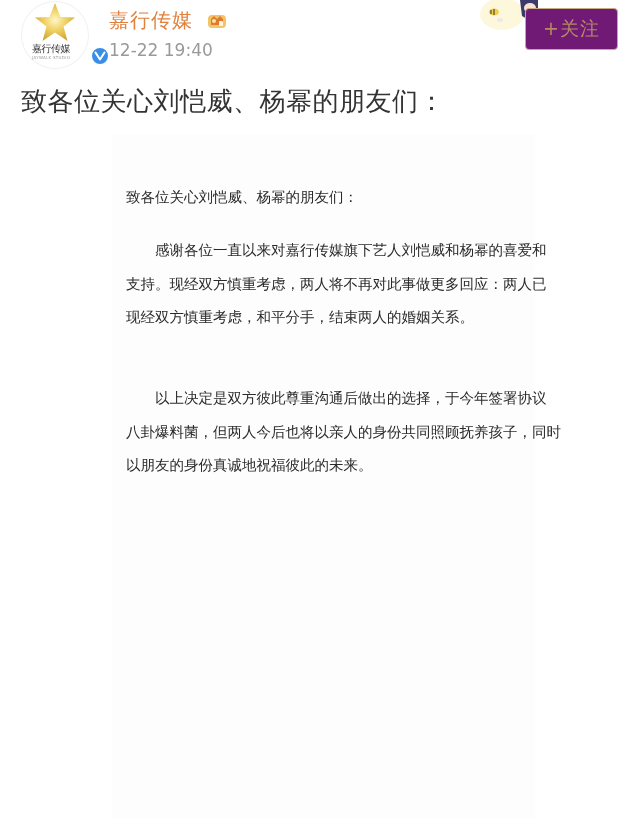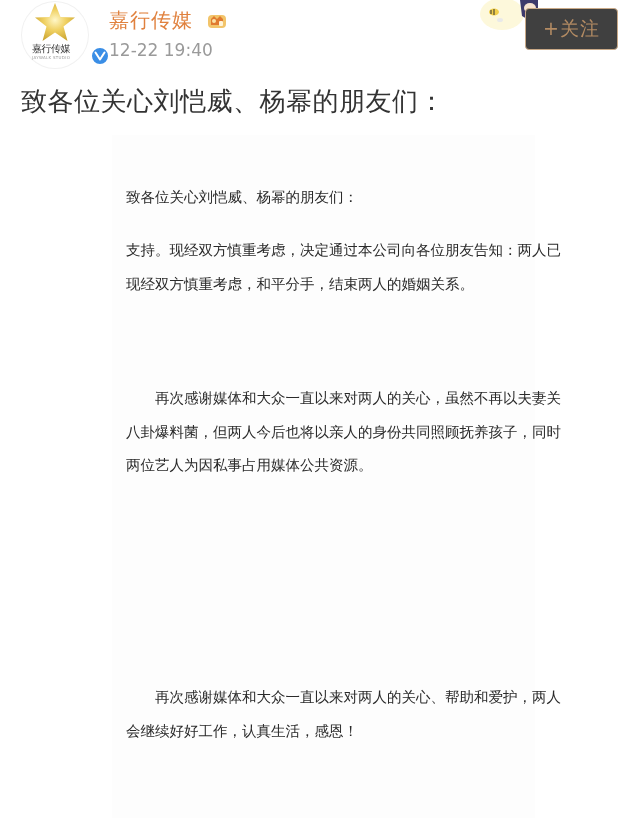--- a/index.html
+++ b/index.html
@@ -92,21 +92,21 @@
       position: absolute;
       left: 480px; top: 0;
       width: 60px; height: 34px;
     }
     .follow-button {
       position: absolute;
       left: 525px; top: 8px;
       width: 93px; height: 42px;
       border: 1.5px solid #c9a987;
       border-radius: 4px;
-      background: #404040;
+      background: #701a75;
       color: #b38b63;
       font-size: 19px;
       display: flex;
       align-items: center;
       justify-content: center;
       letter-spacing: 1px;
       cursor: pointer;
     }
 
     
@@ -215,30 +215,27 @@
 
     <div class="follow-button">+关注</div>
   </div>
 
   <div class="post-title">致各位关心刘恺威、杨幂的朋友们：</div>
 
   <div class="document">
     <div class="doc-text doc-salutation">致各位关心刘恺威、杨幂的朋友们：</div>
 
     <div class="doc-text doc-paragraph p1">
-      <span class="line">支持。现经双方慎重考虑，决定通过本公司向各位朋友告知：两人已</span>
+      <span class="line"><span class="indent"></span><span>感谢各位一直以来对嘉行传媒旗下艺人刘恺威和杨幂的喜爱和</span></span>
+      <span class="line">支持。现经双方慎重考虑，两人将不再对此事做更多回应：两人已</span>
       <span class="line">现经双方慎重考虑，和平分手，结束两人的婚姻关系。</span>
     </div>
 
     <div class="doc-text doc-paragraph p2">
-      <span class="line"><span class="indent"></span><span>再次感谢媒体和大众一直以来对两人的关心，虽然不再以夫妻关</span></span>
+      <span class="line"><span class="indent"></span><span>以上决定是双方彼此尊重沟通后做出的选择，于今年签署协议</span></span>
       <span class="line">八卦爆料菌，但两人今后也将以亲人的身份共同照顾抚养孩子，同时</span>
-      <span class="line">两位艺人为因私事占用媒体公共资源。</span>
+      <span class="line">以朋友的身份真诚地祝福彼此的未来。</span>
     </div>
 
 
-    <div class="doc-text doc-paragraph p4">
-      <span class="line"><span class="indent"></span><span>再次感谢媒体和大众一直以来对两人的关心、帮助和爱护，两人</span></span>
-      <span class="line">会继续好好工作，认真生活，感恩！</span>
-    </div>
   </div>
 
 </div>
 
 </body></html>

